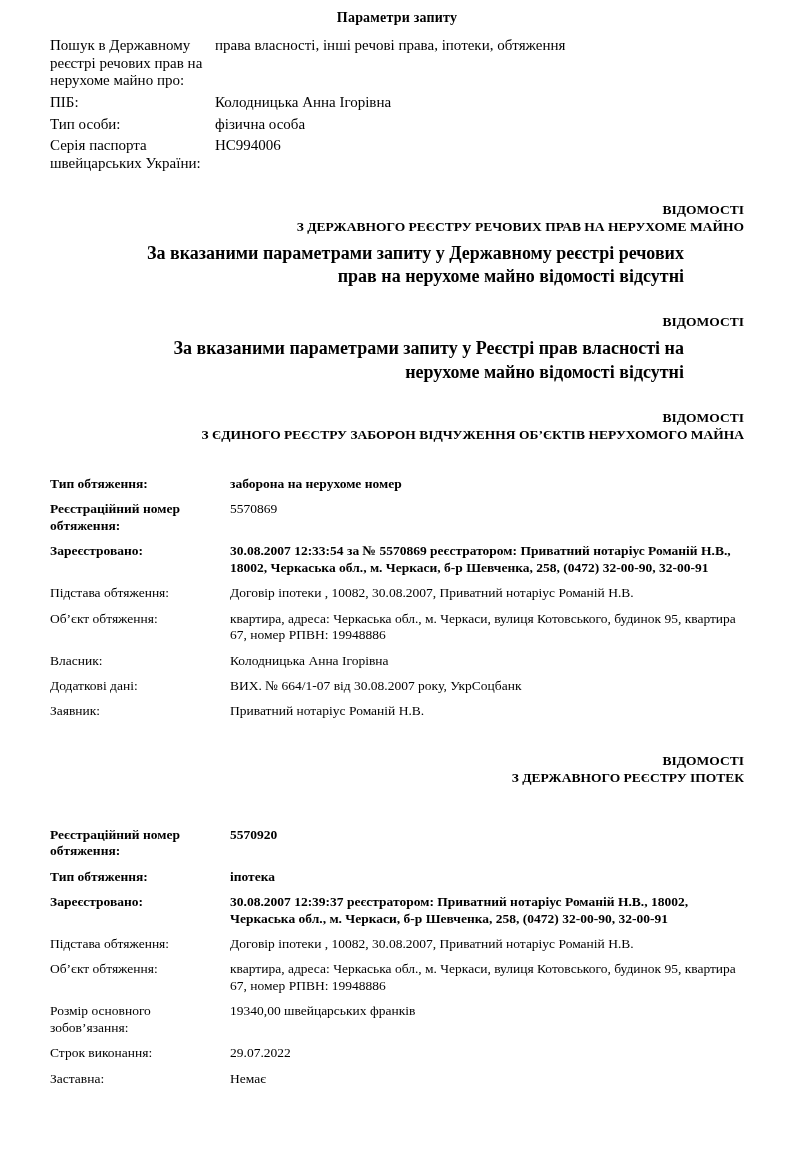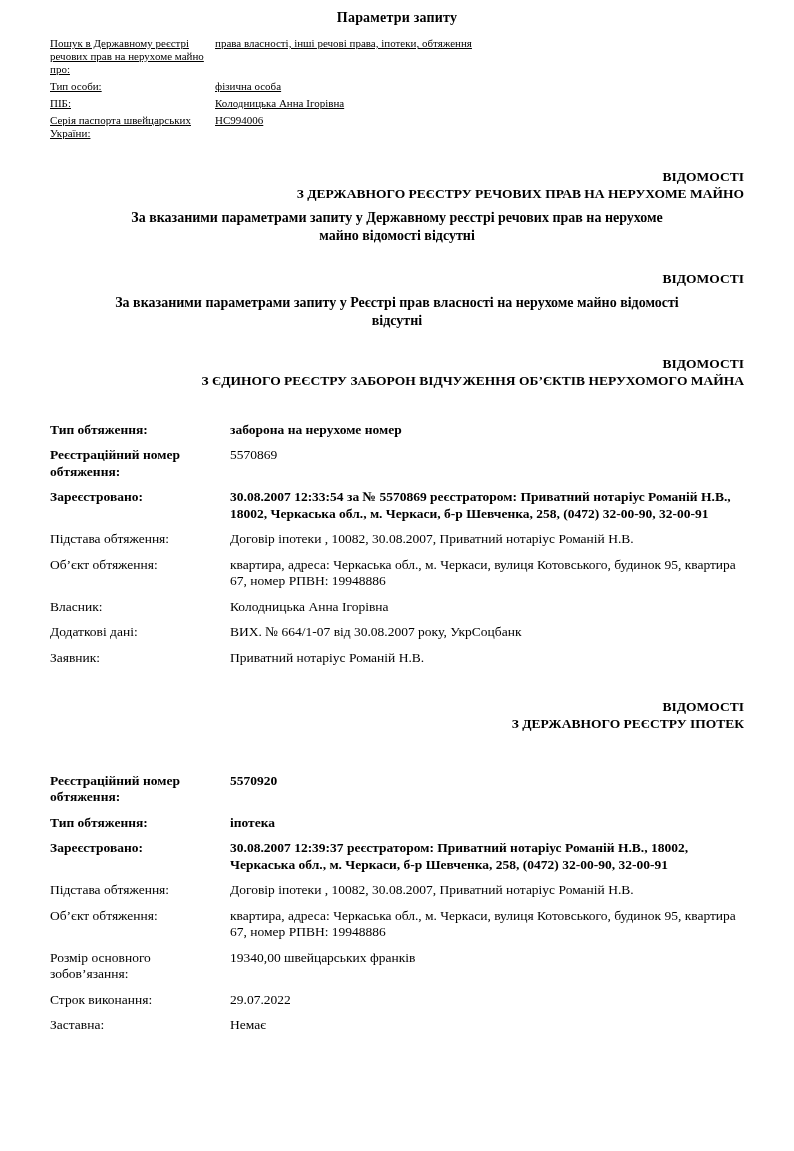--- a/index.html
+++ b/index.html
@@ -28,45 +28,44 @@
     margin: 2px 0 10px 0;
     letter-spacing: 0.2px;
   }
   table.params {
     width: 100%;
     border-collapse: collapse;
   }
   table.params td {
     vertical-align: top;
     padding: 1px 0 3px 0;
-    font-size: 11px;
+    font-size: 15px;
     line-height: 1.18;
-    text-decoration: underline;
   }
   td.label {
     width: 165px;
     padding-right: 10px;
     padding-left: 57px;
   }
   td.value {
     padding-left: 4px;
   }
   .section-head {
     text-align: right;
     font-weight: bold;
     font-size: 13.5px;
     line-height: 1.25;
     margin: 0;
   }
   .section-head .l1 { display: block; }
   .section-head .l2 { display: block; }
   .section-note {
-    text-align: center;
+    text-align: right;
     font-weight: bold;
-    font-size: 14px;
+    font-size: 18px;
     line-height: 1.3;
     margin: 6px 60px 0 60px;
   }
   .spacer-lg { height: 26px; }
   .spacer-md { height: 18px; }
   table.detail {
     width: 100%;
     border-collapse: collapse;
     margin-top: 12px;
   }
@@ -93,26 +92,26 @@
 
   <div class="doc-title">Параметри запиту</div>
 
   <table class="params">
     <tbody>
         <tr>
       <td class="label">Пошук в Державному реєстрі речових прав на нерухоме майно про:</td>
       <td class="value">права власності, інші речові права, іпотеки, обтяження</td>
     </tr>
     <tr>
+      <td class="label">ПІБ:</td>
+      <td class="value">Колодницька Анна Ігорівна</td>
+    </tr>
+    <tr>
       <td class="label">Тип особи:</td>
       <td class="value">фізична особа</td>
-    </tr>
-    <tr>
-      <td class="label">ПІБ:</td>
-      <td class="value">Колодницька Анна Ігорівна</td>
     </tr>
     <tr>
       <td class="label">Серія паспорта швейцарських України:</td>
       <td class="value">НС994006</td>
     </tr>
   </tbody>
     </table>
 
   <div class="spacer-lg"></div>
 

